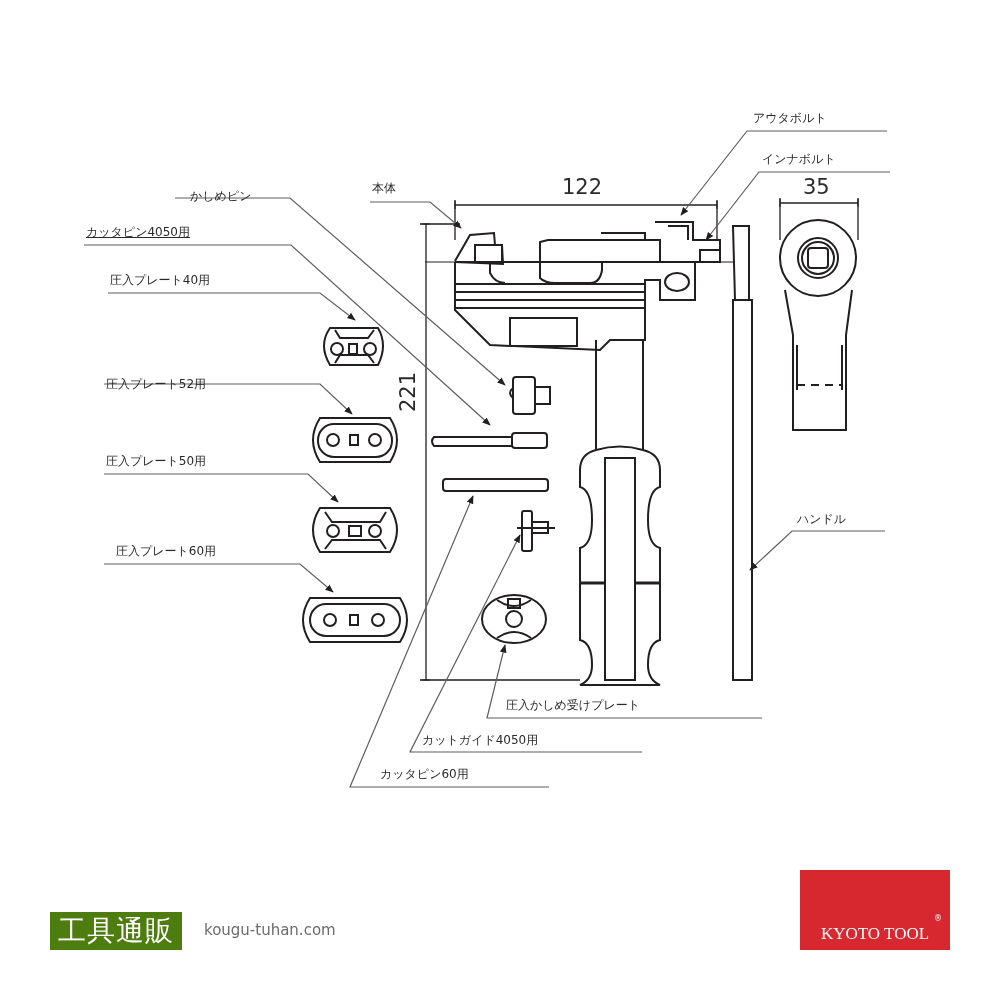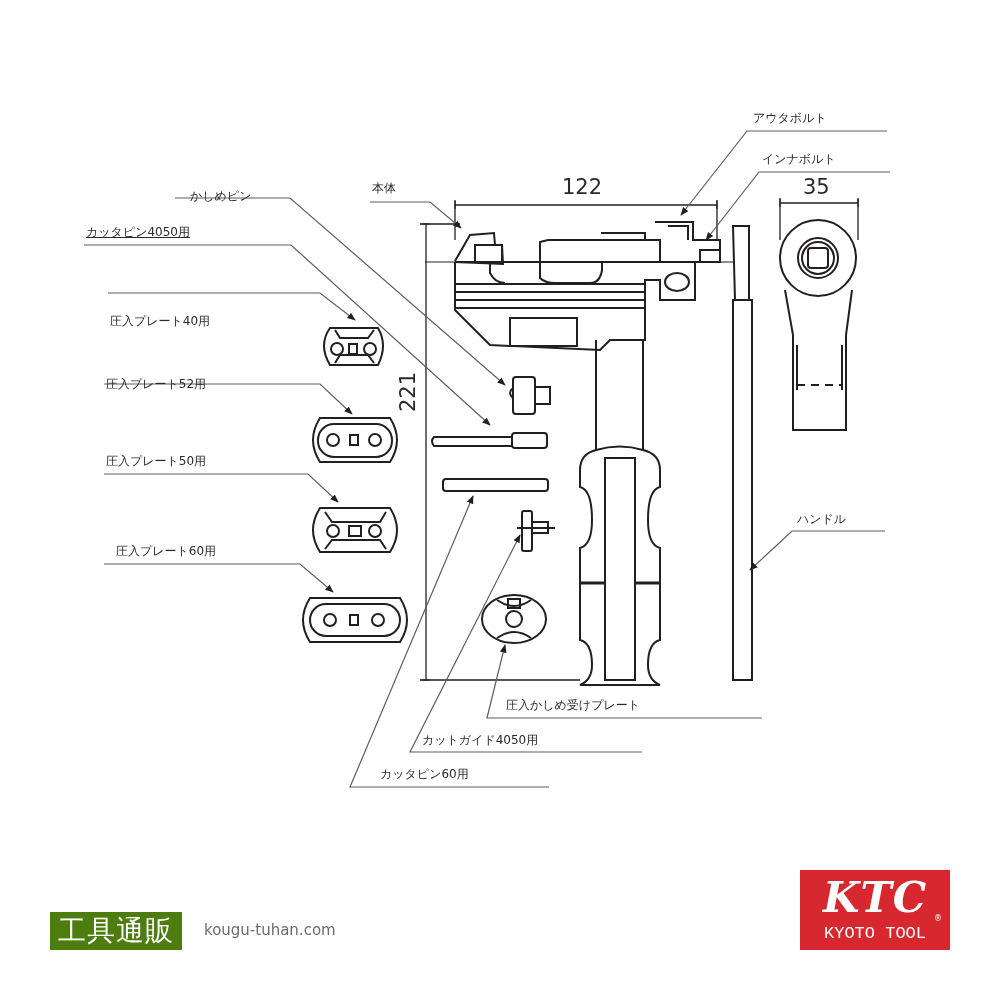--- a/index.html
+++ b/index.html
@@ -14,21 +14,21 @@
                     background: #4d7c0f; color: #ffffff; font-size: 28px; line-height: 38px;
                     text-align: center; letter-spacing: 1px; }
     .footer-url { position: absolute; left: 204px; top: 921px; font-size: 15px; color: #6b6b6b;
                   font-family: "DejaVu Sans", sans-serif; }
     .ktc { position: absolute; left: 800px; top: 870px; width: 150px; height: 80px; background: #d7282f; }
     .ktc-main { position: absolute; left: 0; top: 6px; width: 150px; text-align: center; color: #fff;
                 font-family: "DejaVu Serif", serif; font-weight: bold; font-style: italic;
                 font-size: 42px; line-height: 44px; letter-spacing: 1px; }
     .ktc-reg { position: absolute; right: 8px; top: 44px; font-size: 8px; color: #fff; }
     .ktc-sub { position: absolute; left: 0; top: 54px; width: 150px; text-align: center; color: #fff;
-               font-family: Liberation Mono, monospace; font-size: 17px; line-height: 20px; }
+               font-family: Liberation Serif, serif; font-size: 17px; line-height: 20px; }
   </style>
 </head>
 <body>
 
 <svg id="drawing" viewBox="0 0 1000 1000" xmlns="http://www.w3.org/2000/svg">
   <defs>
     <marker id="arr" viewBox="0 0 10 10" refX="9" refY="5" markerWidth="7" markerHeight="7" orient="auto">
       <path d="M0,1 L10,5 L0,9 z" fill="#231f20"></path>
     </marker>
     <marker id="dimarr" viewBox="0 0 10 10" refX="5" refY="5" markerWidth="6" markerHeight="6" orient="auto">
@@ -154,35 +154,34 @@
     <path d="M885,531 L792,531 L750,570" marker-end="url(#arr)"></path>
     <path d="M762,718 L487,718 L505,645" marker-end="url(#arr)"></path>
     <path d="M642,752 L410,752 L520,535" marker-end="url(#arr)"></path>
     <path d="M549,787 L350,787 L473,496" marker-end="url(#arr)"></path>
   </g>
 </svg>
 
 <div class="lbl" style="left:190px; top:172px;margin-top:12px;">かしめピン</div>
 <div class="lbl" style="left:372px; top:176px;">本体</div>
 <div class="lbl" style="left:86px; top:220px;text-decoration:underline;">カッタピン4050用</div>
-<div class="lbl" style="left:110px; top:268px;margin-top:41px;">圧入プレート40用</div>
+<div class="lbl" style="left:110px; top:268px;">圧入プレート40用</div>
 <div class="lbl" style="left:106px; top:359px;margin-top:13px;">圧入プレート52用</div>
 <div class="lbl" style="left:106px; top:449px;">圧入プレート50用</div>
 <div class="lbl" style="left:116px; top:539px;">圧入プレート60用</div>
 <div class="lbl" style="left:753px; top:106px;">アウタボルト</div>
 <div class="lbl" style="left:762px; top:147px;">インナボルト</div>
 <div class="lbl" style="left:797px; top:507px;">ハンドル</div>
 <div class="lbl" style="left:506px; top:693px;">圧入かしめ受けプレート</div>
 <div class="lbl" style="left:422px; top:728px;">カットガイド4050用</div>
 <div class="lbl" style="left:380px; top:762px;">カッタピン60用</div>
 
 <div class="dim" style="left:562px; top:175px;">122</div>
 <div class="dim dim-v" style="left:396px; top:412px;">221</div>
 <div class="dim" style="left:803px; top:175px;">35</div>
 
 <div class="footer-badge">工具通販</div>
 <div class="footer-url">kougu-tuhan.com</div>
 
 <div class="ktc">
-  <div class="ktc-main">KTC</div>
   <div class="ktc-reg">®</div>
   <div class="ktc-sub">KYOTO TOOL</div>
 </div>
 
 </body></html>

